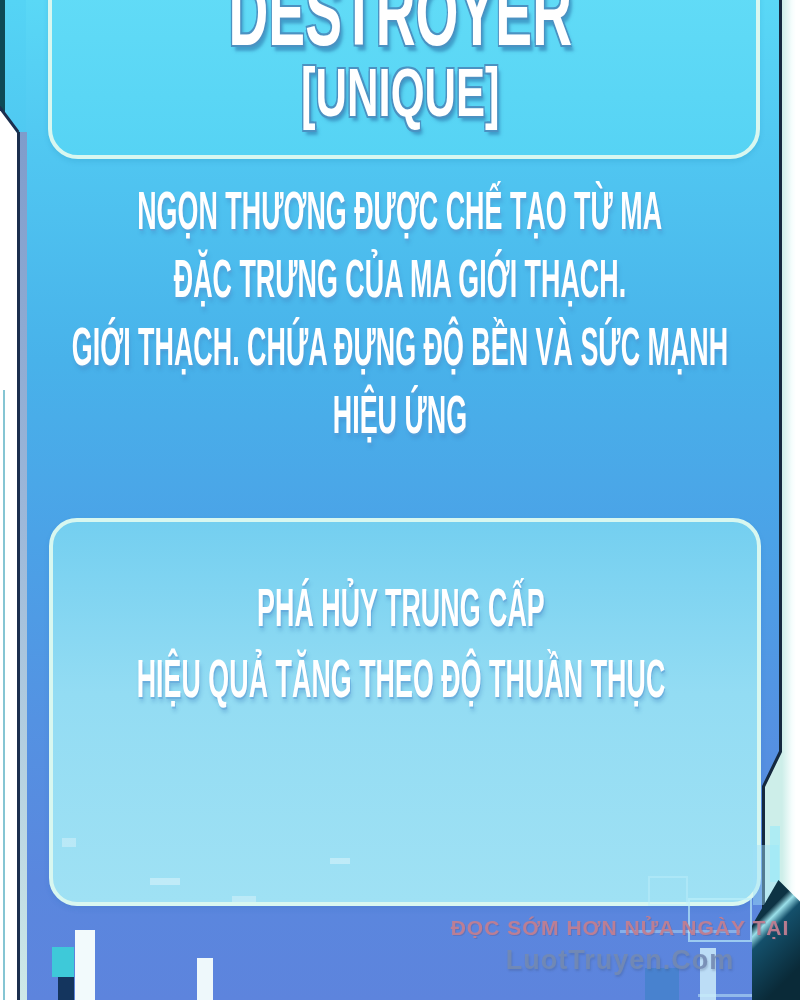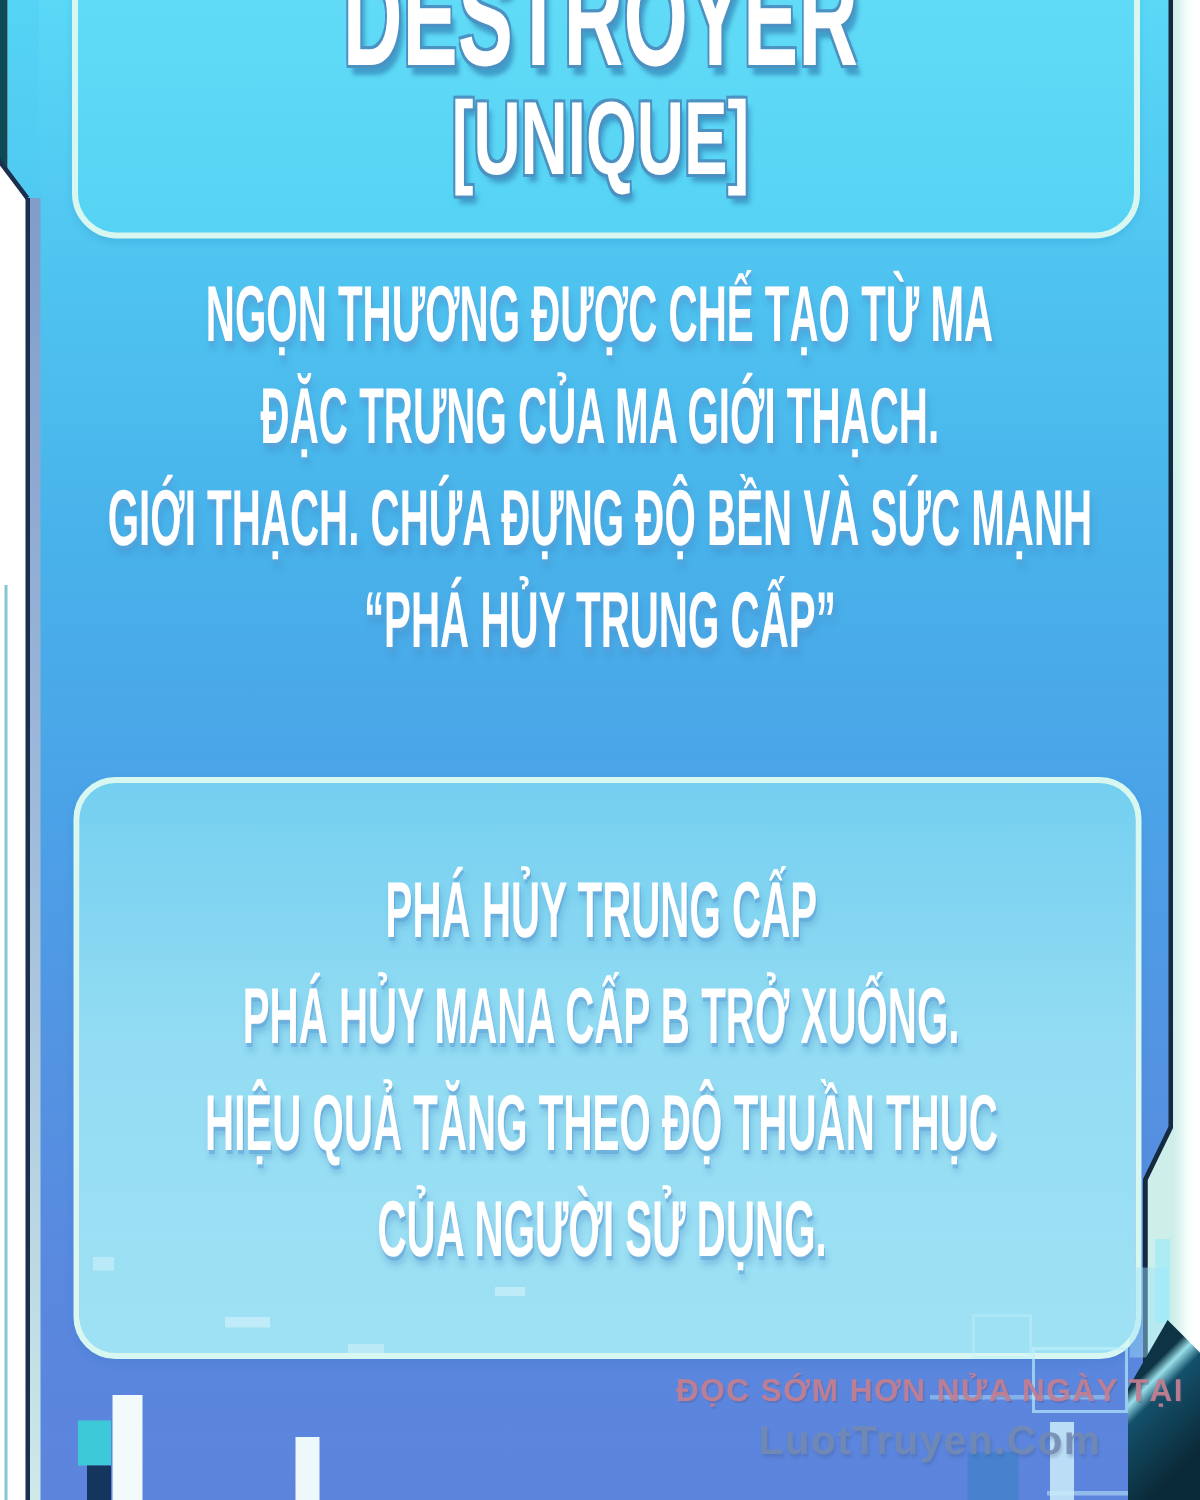--- a/index.html
+++ b/index.html
@@ -85,37 +85,31 @@
   <div class="line">
       <span class="cond t-body">NGỌN THƯƠNG ĐƯỢC CHẾ TẠO TỪ MA</span>
     </div>
   <div class="line">
       <span class="cond t-body">ĐẶC TRƯNG CỦA MA GIỚI THẠCH.</span>
     </div>
   <div class="line">
       <span class="cond t-body">GIỚI THẠCH. CHỨA ĐỰNG ĐỘ BỀN VÀ SỨC MẠNH</span>
     </div>
   <div class="line">
-      <span class="cond t-body">“PHÁ HỦY TRUNG CẤP”</span>
+      <span class="cond t-body">HIỆU ỨNG</span>
     </div>
 </div>
 
 <div id="effect-box" class="abs gamebox"></div>
 <div id="effect-text" class="abs">
   <div class="line">
       <span class="cond t-body">PHÁ HỦY TRUNG CẤP</span>
     </div>
   <div class="line">
-      <span class="cond t-body">PHÁ HỦY MANA CẤP B TRỞ XUỐNG.</span>
-    </div>
-  <div class="line">
       <span class="cond t-body">HIỆU QUẢ TĂNG THEO ĐỘ THUẦN THỤC</span>
-    </div>
-  <div class="line">
-      <span class="cond t-body">CỦA NGƯỜI SỬ DỤNG.</span>
     </div>
 </div>
 
 <div id="edge-l-slant" class="abs"></div>
 <div id="edge-l-dark" class="abs"></div>
 <div id="edge-l-bevel" class="abs"></div>
 <div id="edge-l-thin" class="abs"></div>
 <div id="edge-r-dark" class="abs"></div>
 <div id="edge-r-white" class="abs"></div>
 

